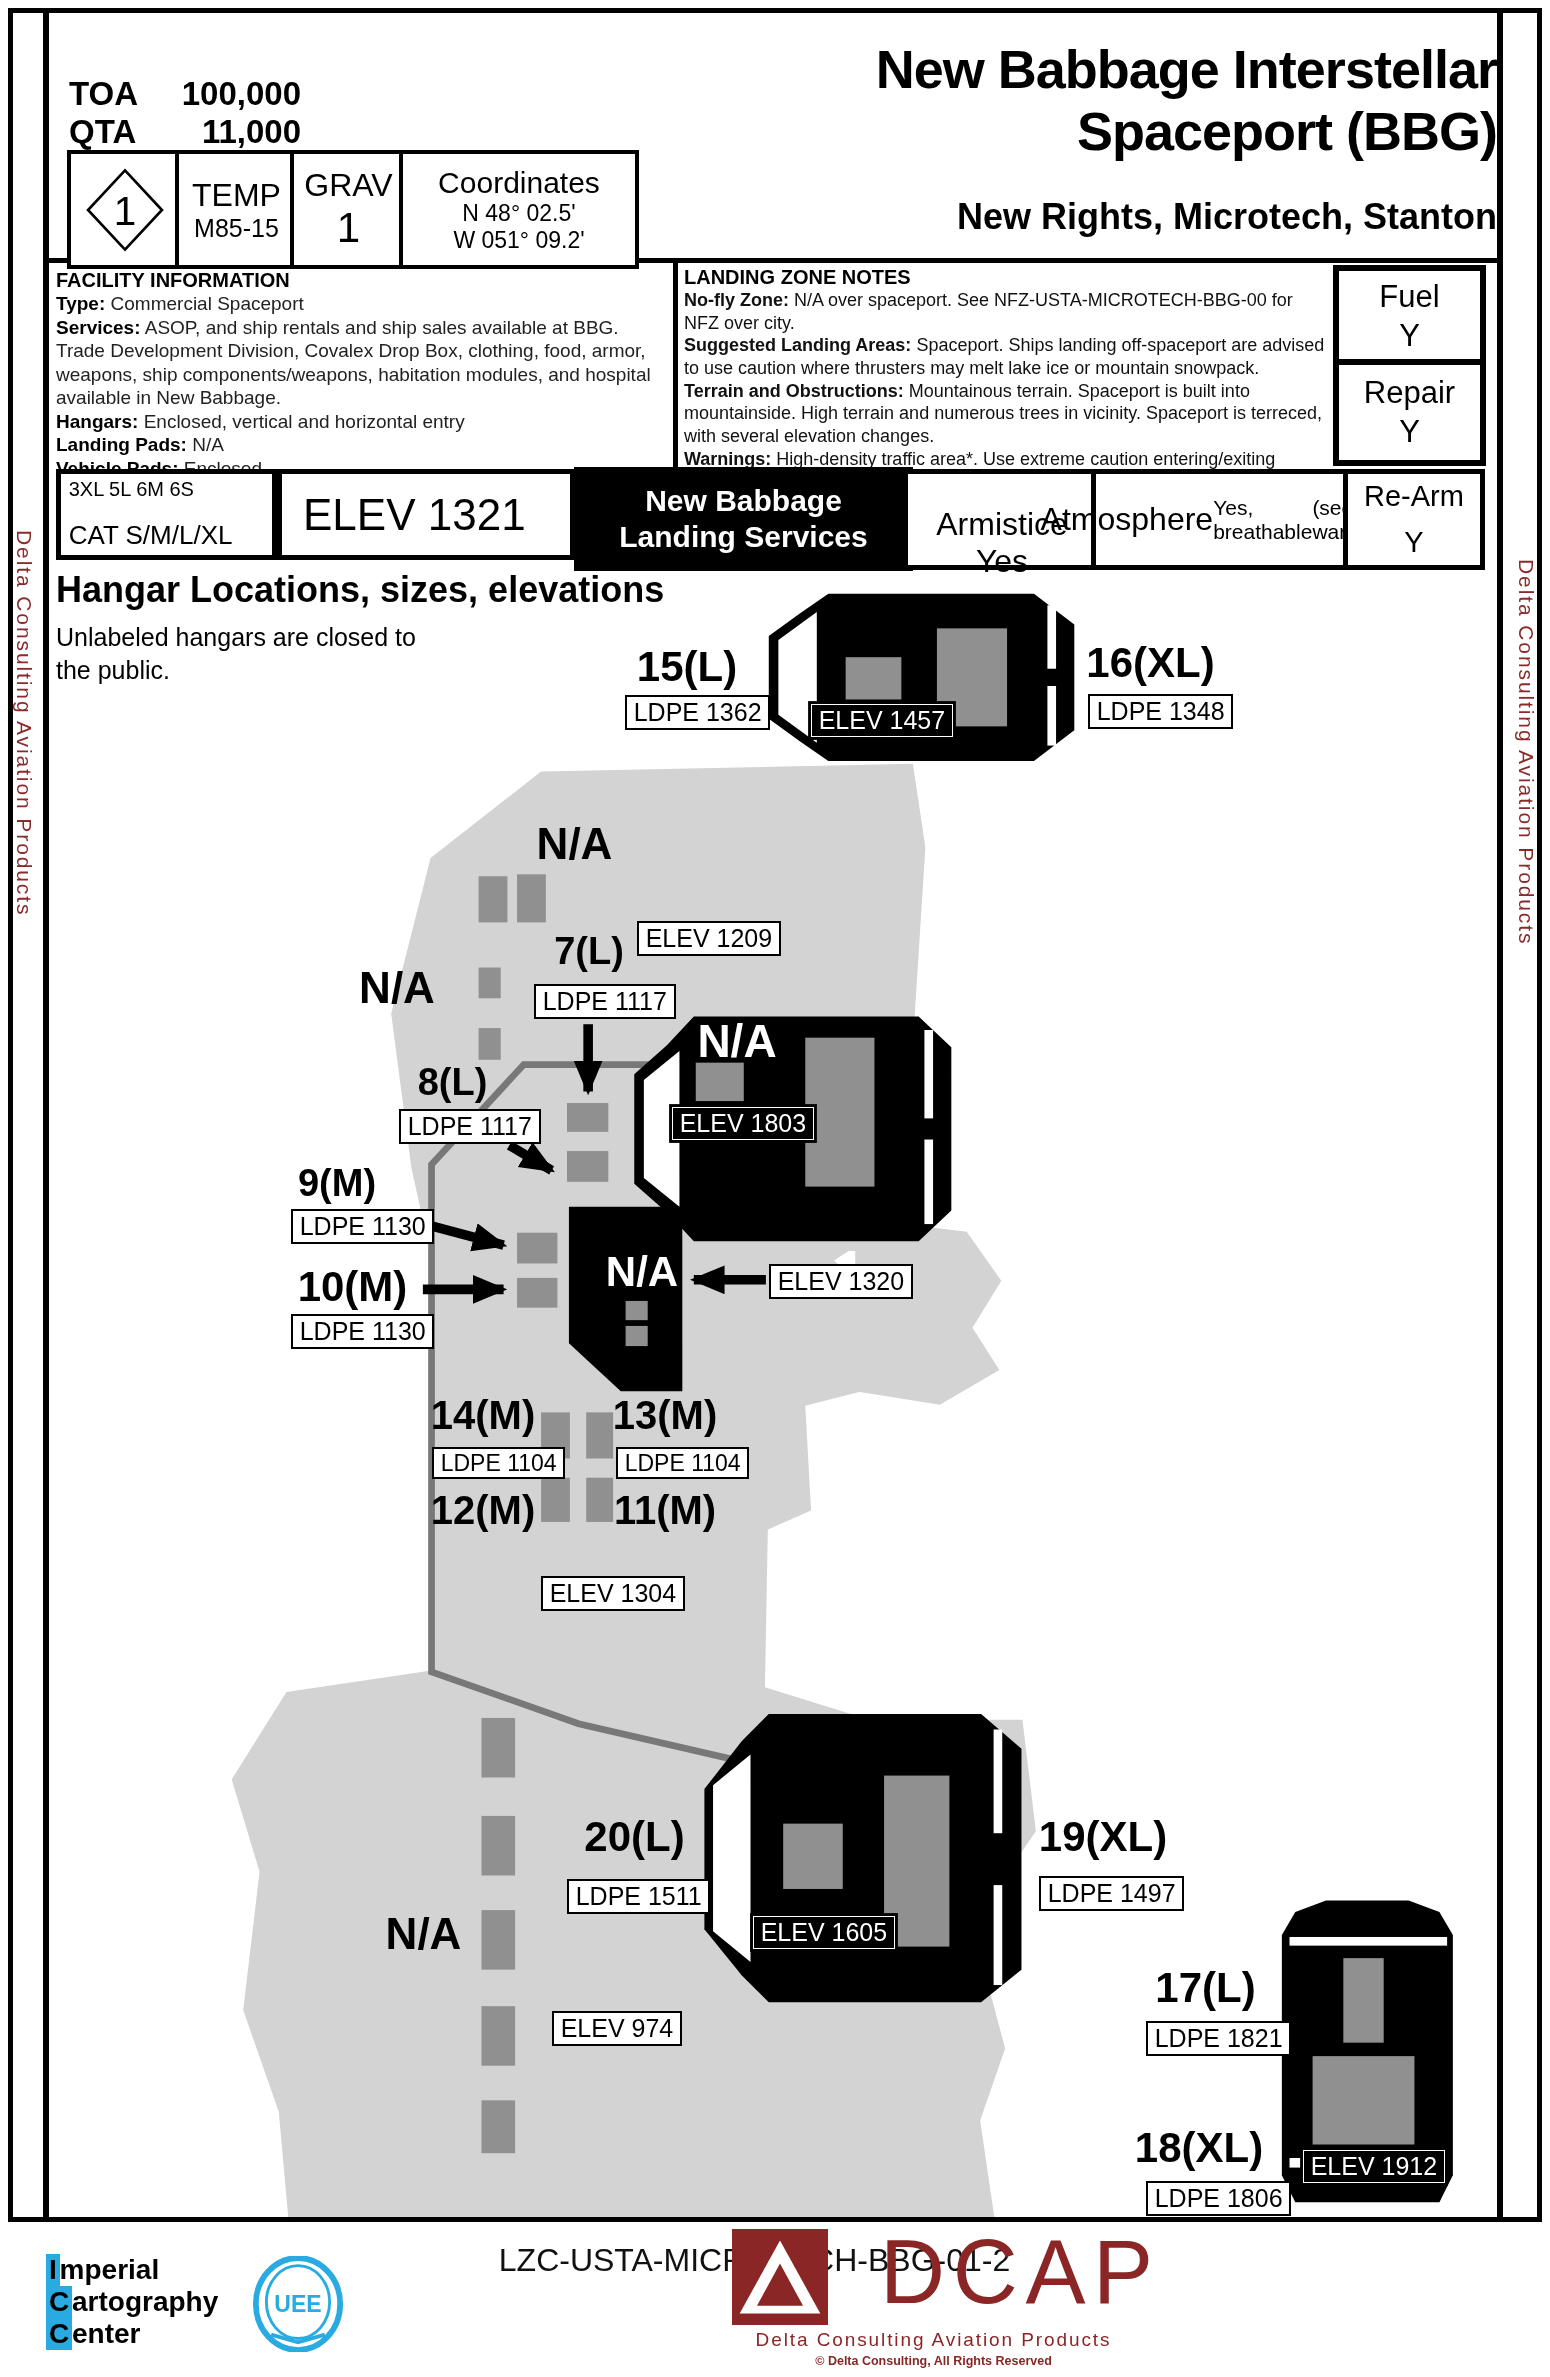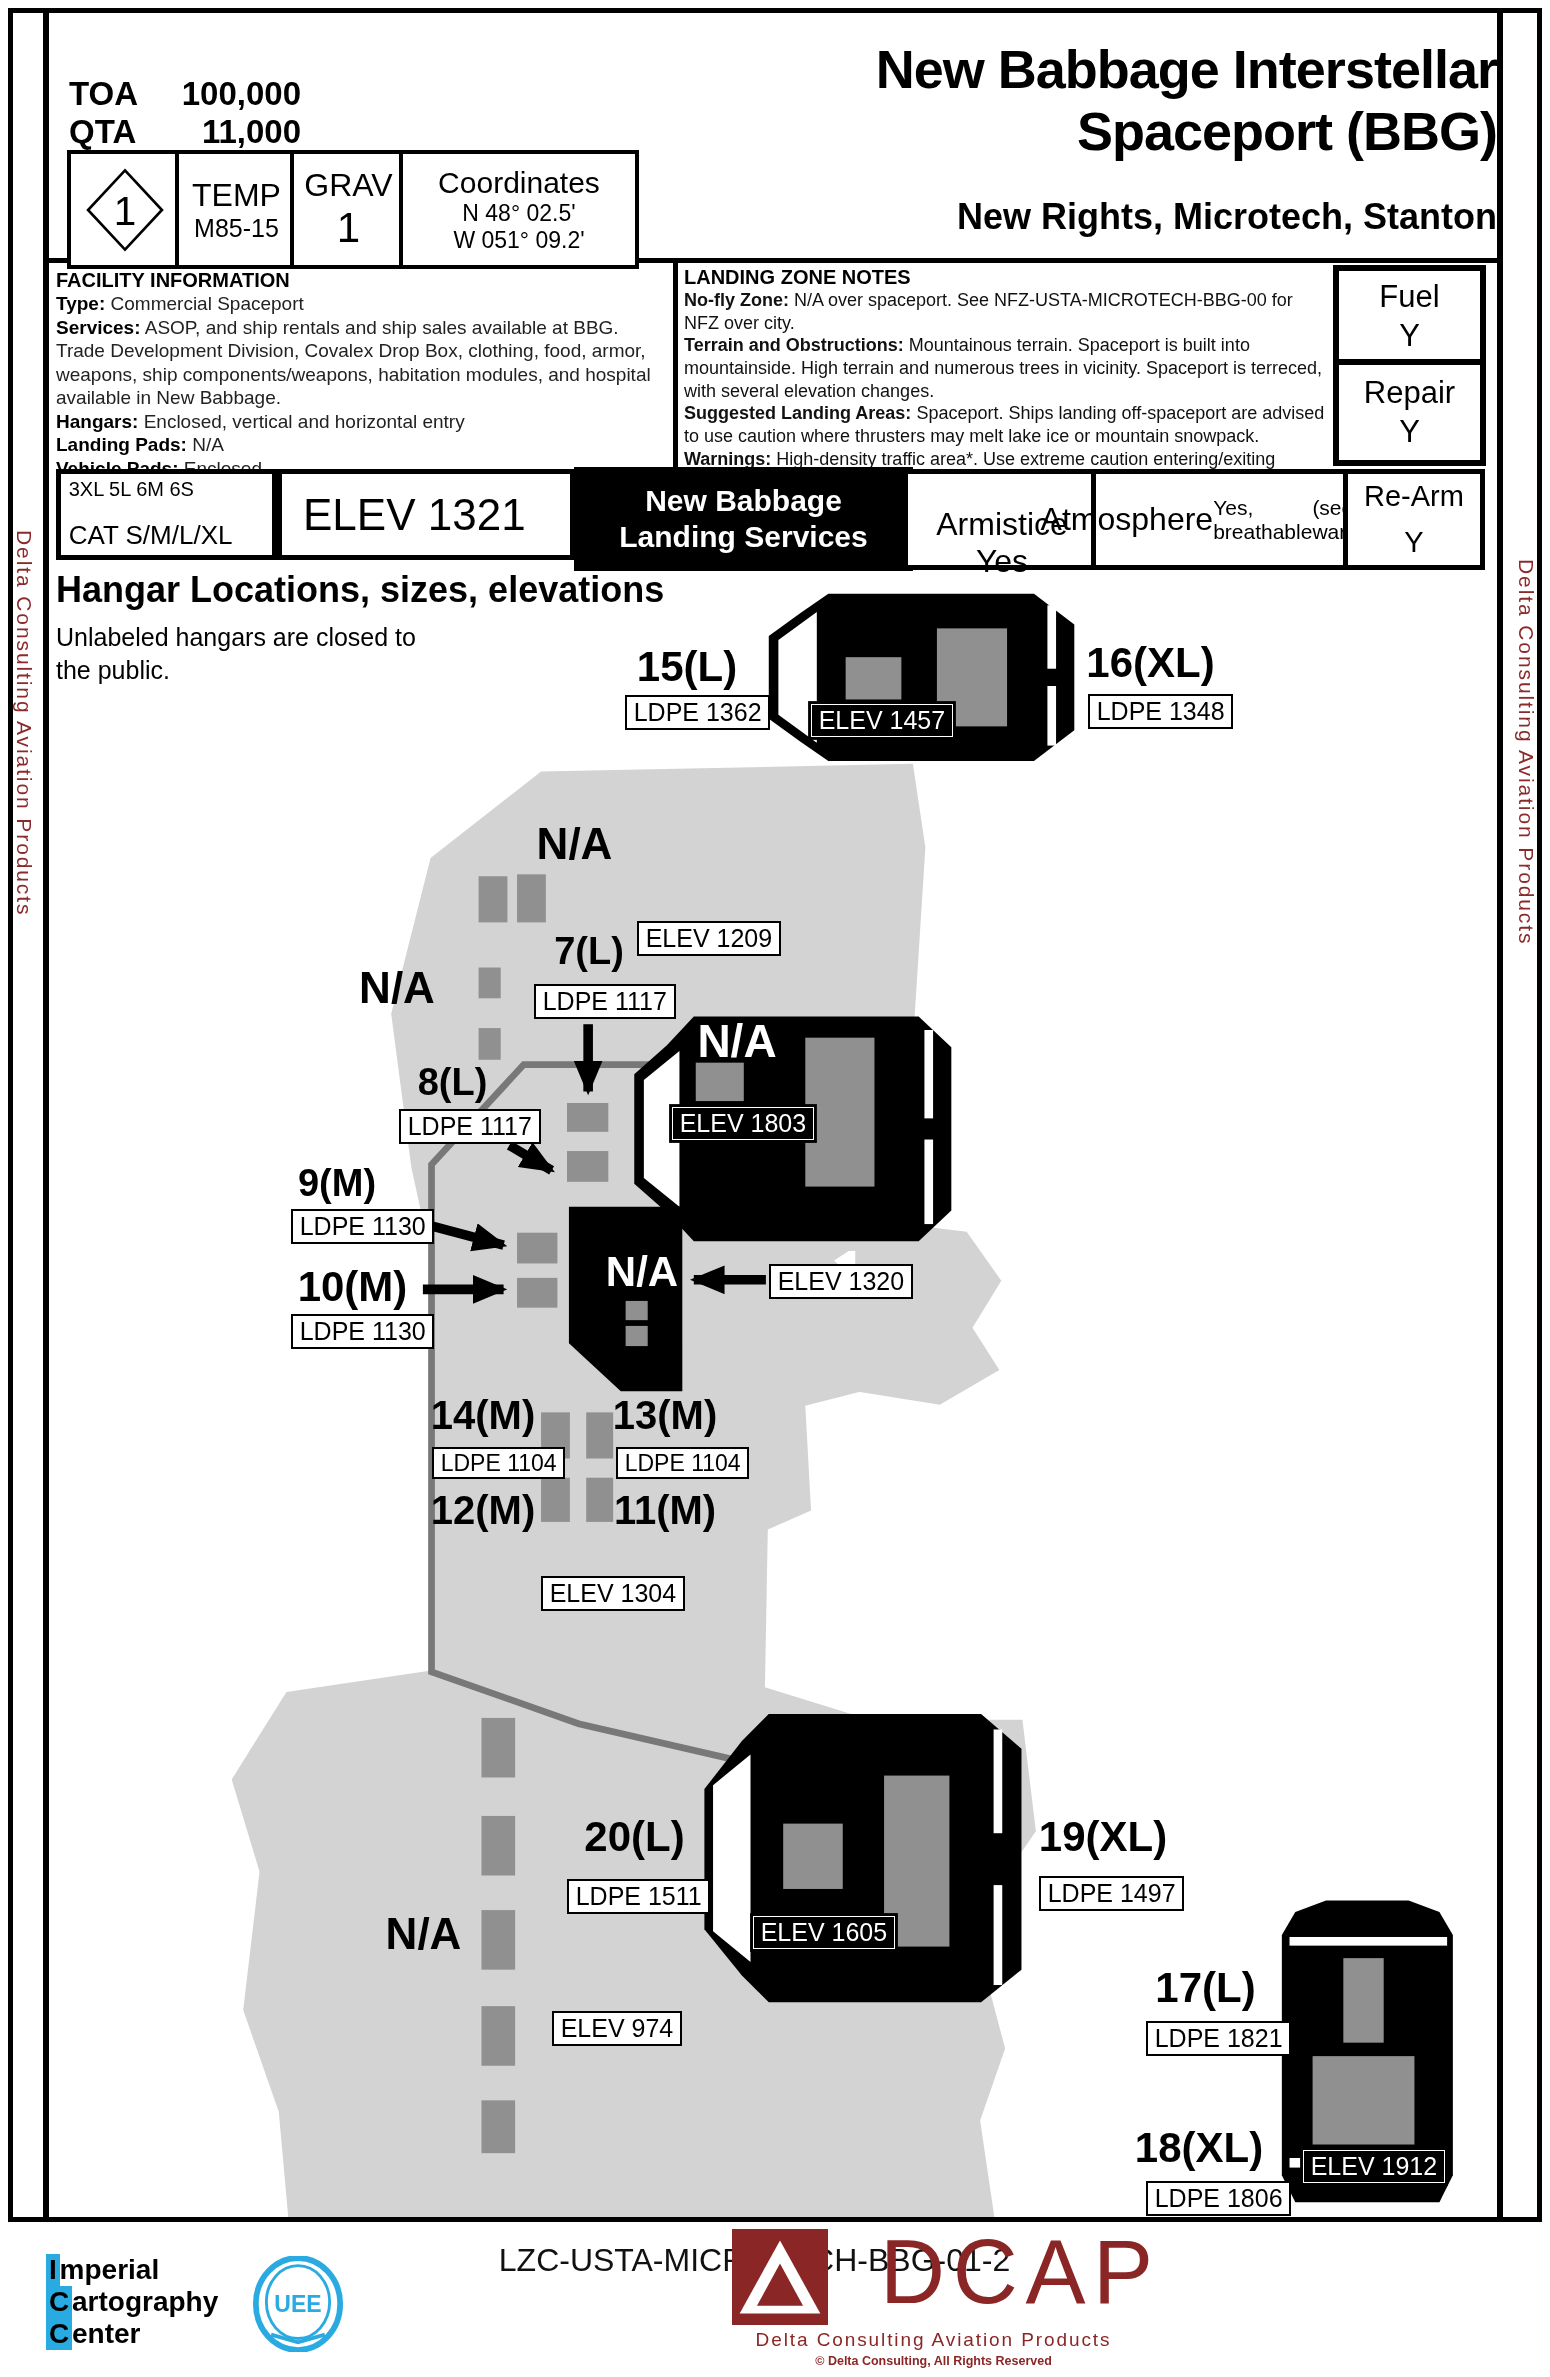--- a/index.html
+++ b/index.html
@@ -174,22 +174,22 @@
     <div class="body-text"><b>Type:</b><span> Commercial Spaceport</span></div>
     <div class="body-text"><b>Services:</b><span> ASOP, and ship rentals and ship sales available at BBG.  Trade Development Division, Covalex Drop Box, clothing, food, armor, weapons, ship components/weapons, habitation modules, and hospital available in New Babbage.</span></div>
     <div class="body-text"><b>Hangars:</b><span> Enclosed, vertical and horizontal entry</span></div>
     <div class="body-text"><b>Landing Pads:</b><span> N/A</span></div>
     <div class="body-text"><b>Vehicle Pads:</b><span> Enclosed</span></div>
   </div>
 
   <div class="abs" style="left:684px;top:266px;width:642px;">
     <div class="sec-head">LANDING ZONE NOTES</div>
     <div class="notes-text"><b>No-fly Zone:</b><span> N/A over spaceport.  See NFZ-USTA-MICROTECH-BBG-00 for NFZ over city.</span></div>
+    <div class="notes-text"><b>Suggested Landing Areas:</b><span> Spaceport.  Ships landing off-spaceport are advised to use caution where thrusters may melt lake ice or mountain snowpack.</span></div>
     <div class="notes-text"><b>Terrain and Obstructions:</b><span> Mountainous terrain.  Spaceport is built into mountainside.  High terrain and numerous trees in vicinity.  Spaceport is terreced, with several elevation changes.</span></div>
-    <div class="notes-text"><b>Suggested Landing Areas:</b><span> Spaceport.  Ships landing off-spaceport are advised to use caution where thrusters may melt lake ice or mountain snowpack.</span></div>
     <div class="notes-text"><b>Warnings:</b><span> High-density traffic area*.  Use extreme caution entering/exiting spaceport and surrounding areas.  Extreme cold temperatures, high winds, snow, and whiteout conditions possible.</span></div>
     <div class="notes-text" style="font-size:16.3px;"><span>*See Terminal Area Chart TAC-USTA-BBG-MICROTECH for suggested arrival/departure routes.</span></div>
   </div>
 
   <div class="svcbox" style="left:1333px;top:265px;width:141px;height:92px;">
     <span>Fuel</span>
     <span>Y</span>
   </div>
   <div class="svcbox" style="left:1333px;top:359px;width:141px;height:95px;">
     <span>Repair</span>

